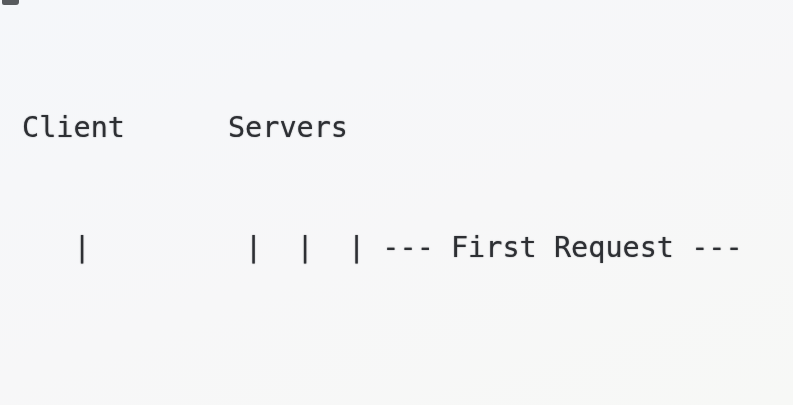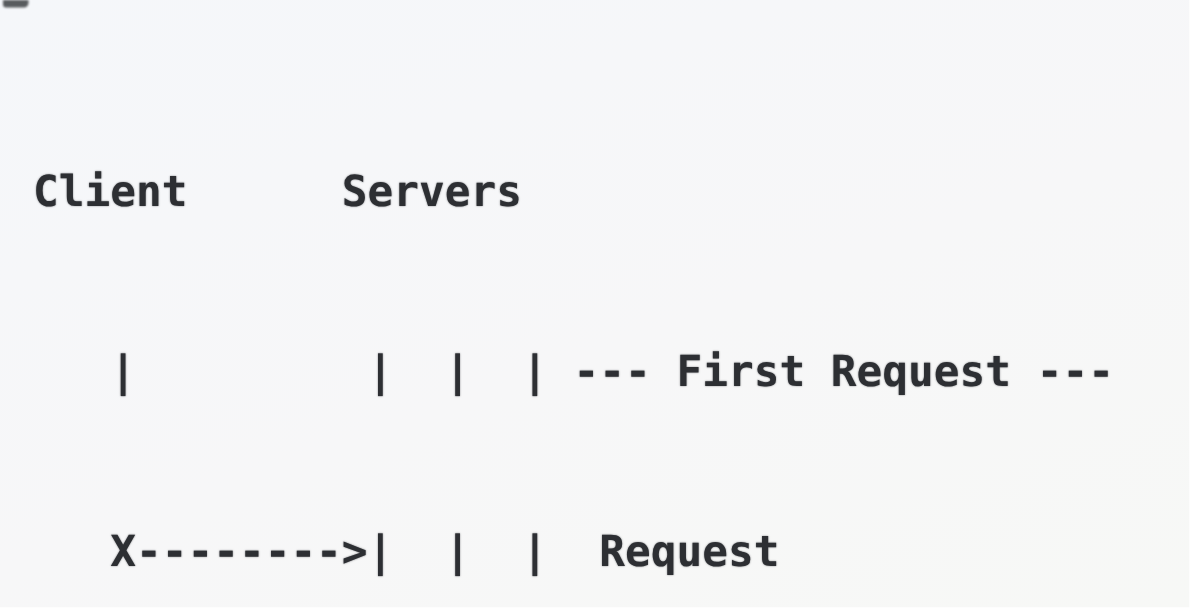--- a/index.html
+++ b/index.html
@@ -21,21 +21,20 @@
     font-family: "DejaVu Sans Mono", "Liberation Mono", monospace;
     font-size: 28.5px;
     line-height: 40px;
     color: #2d2f33;
     white-space: pre;
     text-shadow: 0 0 1.2px rgba(40, 42, 46, 0.65);
     letter-spacing: 0;
   }
   .line {
     height: 40px;
-    font-weight: bold;
   }
   .artifact-smudge {
     position: absolute;
     top: 0px;
     left: 2px;
     width: 17px;
     height: 5px;
     background: #3d4043;
     border-radius: 0 0 3px 2px;
     filter: blur(0.6px);
@@ -43,21 +42,20 @@
   }
 </style>
 </head>
 <body>
 
 <div class="screen">
   <div class="artifact-smudge"></div>
   <div class="diagram">
     <div class="line">Client      Servers</div>
     <div class="line">   |         |  |  | --- First Request ---</div>
-    <div class="line">   X--------&gt;|  |  |  Request</div>
     
     
     
     
     
     
   </div>
 </div>
 
 </body></html>

